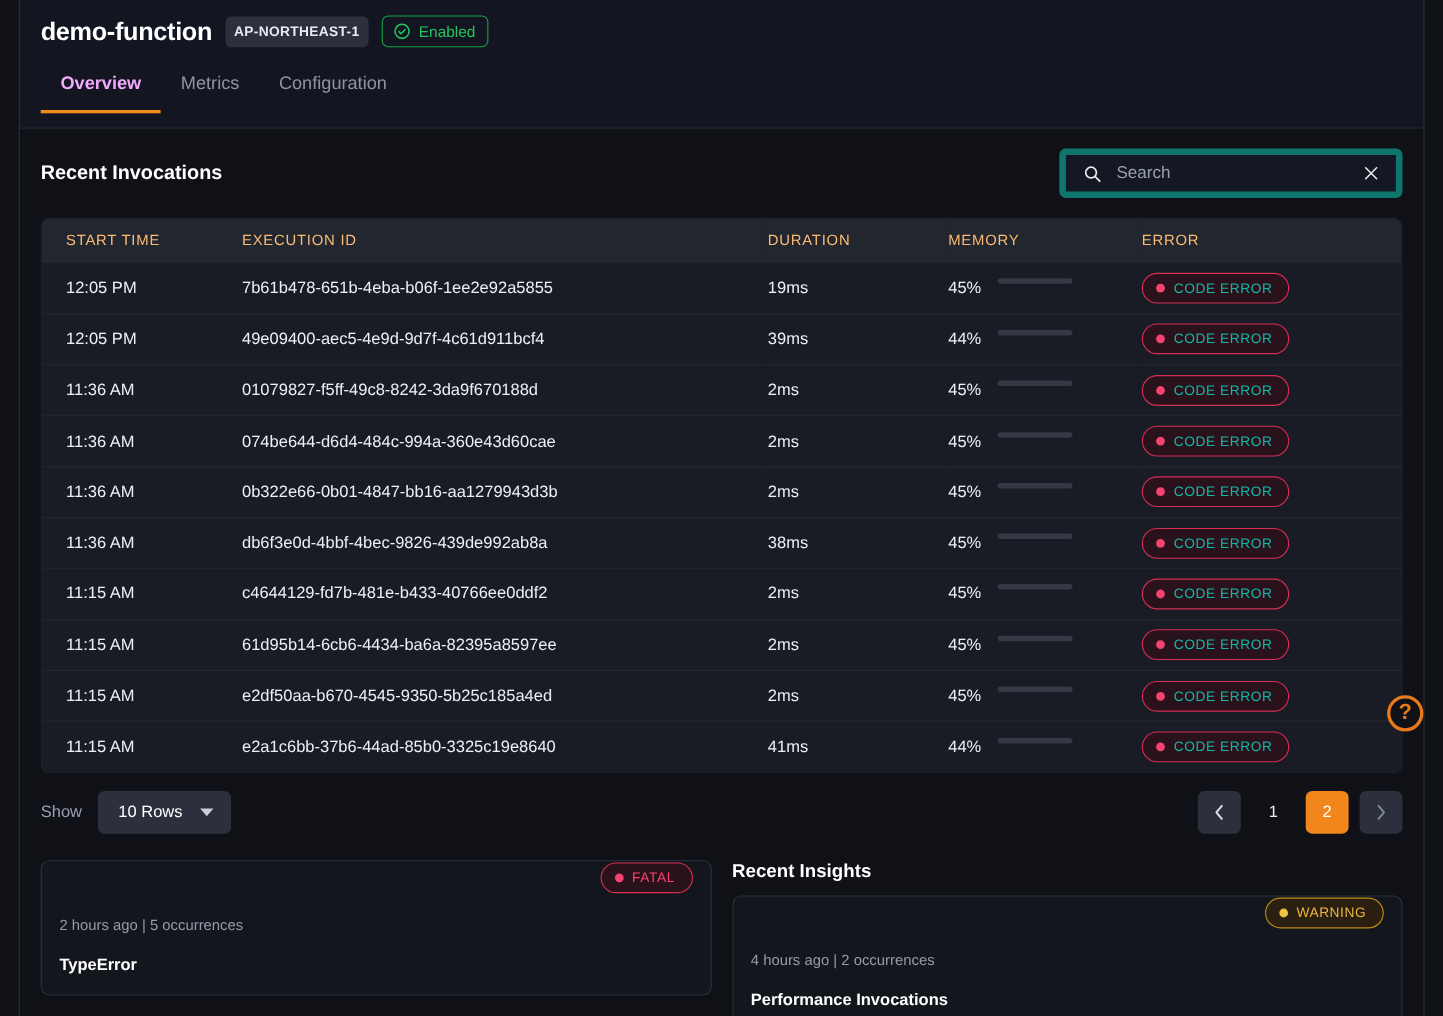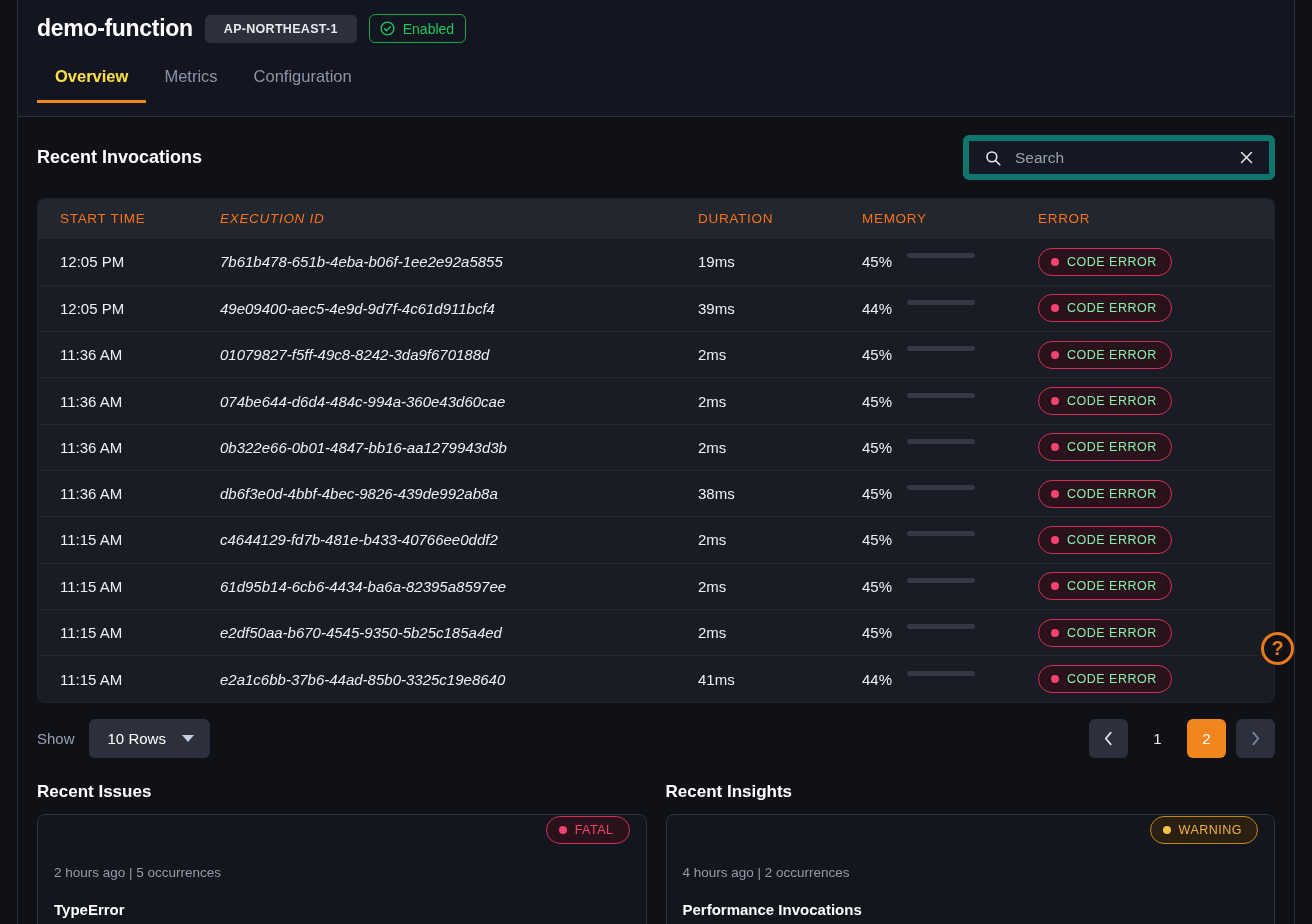--- a/index.html
+++ b/index.html
@@ -16,35 +16,35 @@
   .header {
     position:absolute; left:17px; top:0; width:1278px; height:117px;
     border-left:1px solid #2a2e38; border-right:1px solid #2a2e38;
     border-bottom:1px solid #2a2e38;
     background:#131620;
   }
   .title-row { display:flex; align-items:center; gap:12px; padding:14px 0 0 19px; }
   .fn-title { font-size:23px; font-weight:bold; color:#ffffff; letter-spacing:-0.3px; }
   .region-badge {
     background:#2b303c; color:#e8eaf0; font-size:12.5px; font-weight:bold;
-    letter-spacing:0.3px; padding:7px 19px; border-radius:5px;
+    letter-spacing:0.3px; padding:7px 8px; border-radius:5px;
   }
   .status-badge {
     display:flex; align-items:center; gap:7px;
     border:1.5px solid #17a34a; border-radius:6px;
     padding:5px 11px 5px 9px; color:#22c55e; font-size:14px; font-weight:500;
   }
   .check-ic { width:17px; height:17px; display:block; }
 
   .tabs { display:flex; gap:0; padding-left:19px; margin-top:14px; position:relative; }
   .tab {
     font-size:16.5px; padding:10px 18px 12px 18px; color:#8d94a6; cursor:pointer;
     position:relative; background:transparent; border:none; font-family:inherit;
   }
-  .tab.active { color:#fde047; font-weight:bold; }
+  .tab.active { color:#f0abfc; font-weight:bold; }
   .tab.active::after {
     content:""; position:absolute; left:0; right:0; bottom:-5px; height:3px;
     background:#f08a1d;
   }
 
   
   .body-panel {
     position:absolute; left:17px; top:117px; width:1278px; height:807px;
     border-left:1px solid #2a2e38; border-right:1px solid #2a2e38;
     background:#0f1117;
@@ -69,44 +69,44 @@
   .search-input::placeholder { color:#9aa0b0; }
   .clear-ic { width:17px; height:17px; flex:0 0 auto; cursor:pointer; }
 
   
   .table-wrap {
     margin:18px 19px 0 19px; border-radius:8px; overflow:hidden;
     background:#191c24; border:1px solid #23273180;
   }
   table { width:100%; border-collapse:collapse; }
   thead th {
-    background:#22262f; color:#f97316; font-size:13.5px; letter-spacing:0.7px;
+    background:#22262f; color:#fdba74; font-size:13.5px; letter-spacing:0.7px;
     font-weight:normal; text-align:left; padding:12px 0 13px 0; height:40px;
   }
   tbody td {
     font-size:15px; color:#eef0f5; padding:0; height:46.3px;
     border-top:1px solid #232731;
   }
   tbody tr:first-child td { border-top:none; }
   .c-time   { padding-left:22px; width:182px; }
-  .c-exec   { width:478px;font-style:italic; }
+  .c-exec   { width:478px; }
   .c-dur    { width:164px; }
   .c-mem    { width:176px; }
   .c-err    { }
   thead .c-time { padding-left:22px; }
 
   .mem-cell { display:flex; gap:11px; }
   .mem-pct { width:34px; }
   .mem-track { width:68px; height:5px; background:#343945; border-radius:3px; overflow:hidden; }
   .mem-fill { height:5px; background:#f08a1d; border-radius:3px; }
 
   .err-badge {
     display:inline-flex; align-items:center; gap:8px;
     border:1px solid #d42f55; border-radius:20px; background:#2a121c;
-    padding:6px 14px 6px 12px; color:#86efac; font-size:12.5px;
+    padding:6px 14px 6px 12px; color:#14b8a6; font-size:12.5px;
     letter-spacing:0.5px; white-space:nowrap;
   }
   .dot { width:8px; height:8px; border-radius:50%; background:#f3436e; display:block; }
 
   
   .controls {
     display:flex; align-items:center; justify-content:space-between;
     margin:16px 19px 0 19px;
   }
   .show-grp { display:flex; align-items:center; gap:14px; }
@@ -390,21 +390,20 @@
         <button class="pg-btn">
           <svg class="chev" viewBox="0 0 10 16" fill="none" stroke="#7e8699" stroke-width="2" stroke-linecap="round" stroke-linejoin="round">
             <path d="M2.5 1.5L8 8l-5.5 6.5"></path>
           </svg>
         </button>
       </div>
     </div>
 
     <div class="bottom">
       <div class="bcol">
-        <div class="bcol-title">Recent Issues</div>
         <div class="bcard">
           <div class="bmeta">2 hours ago | 5 occurrences</div>
           <div class="sev fatal">
             <span class="dot"></span>
             <span>FATAL</span>
           </div>
           <div class="bname">TypeError</div>
         </div>
       </div>
       <div class="bcol">

